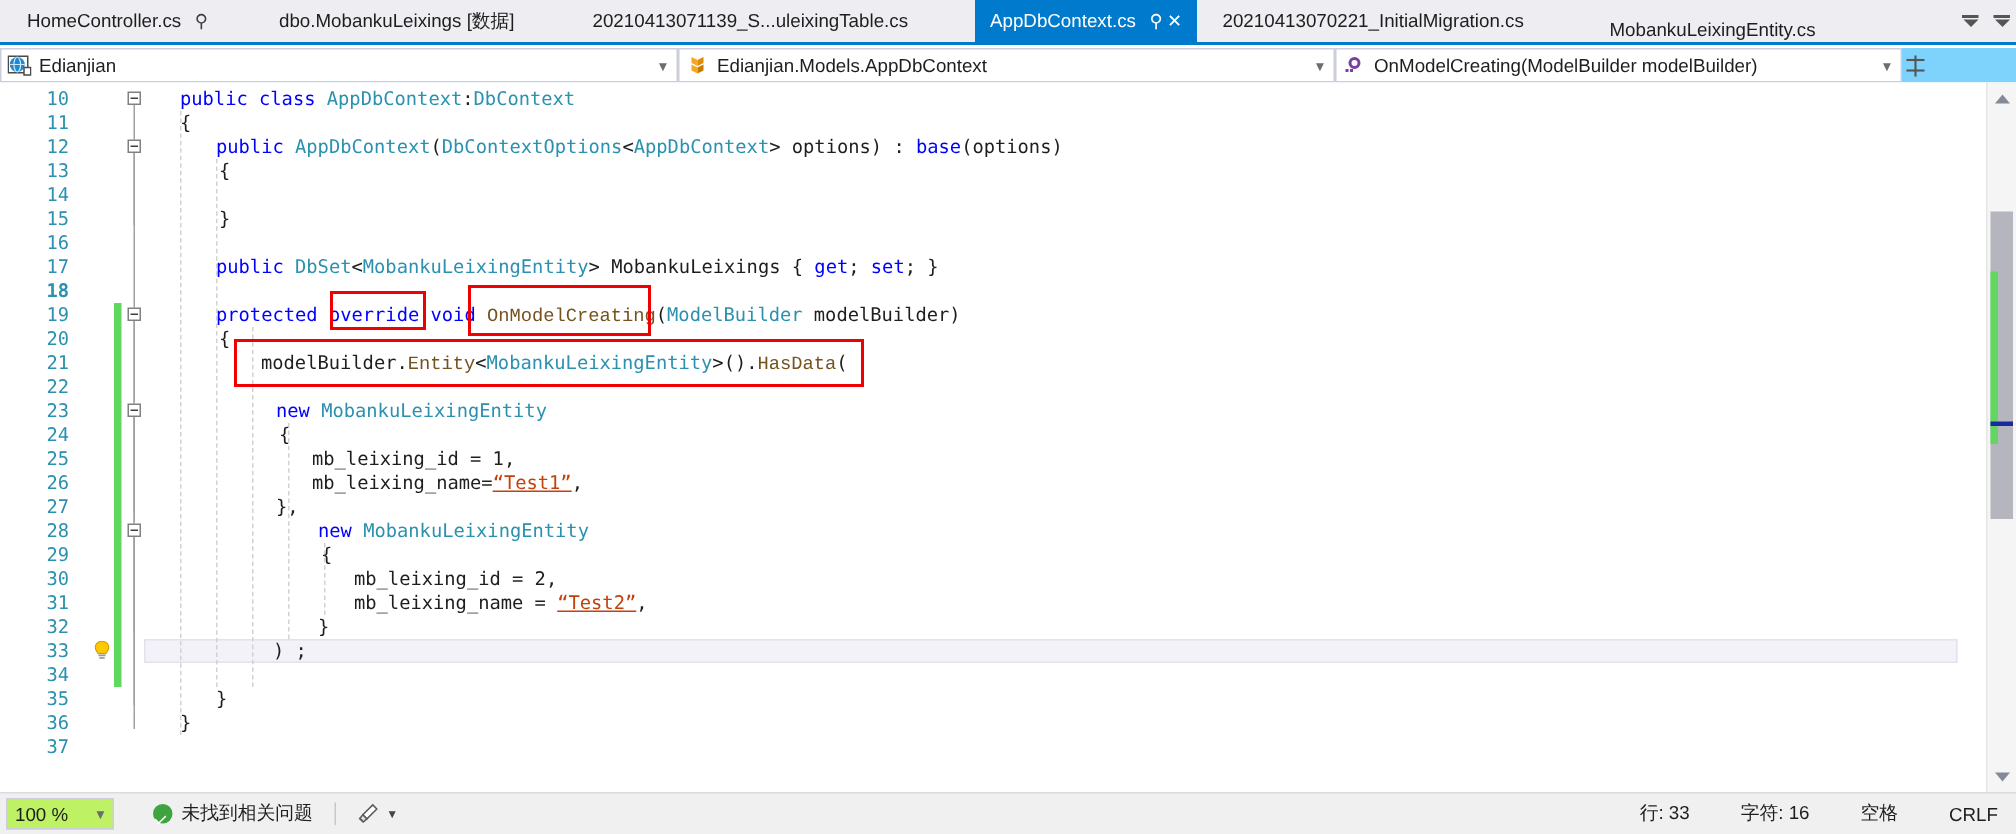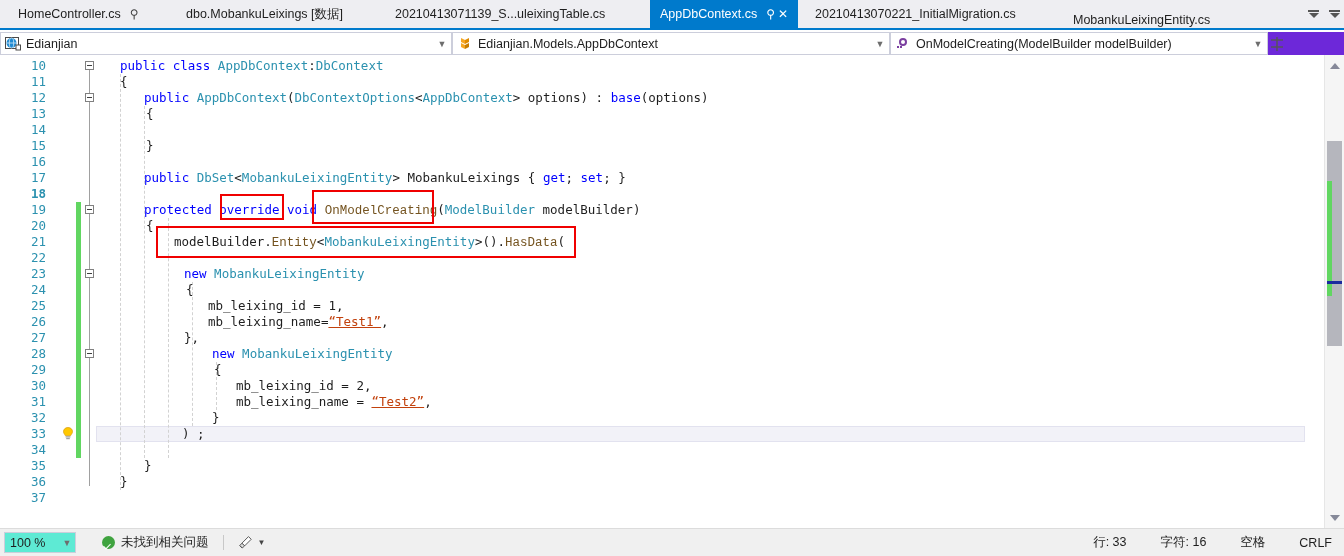--- a/index.html
+++ b/index.html
@@ -58,21 +58,21 @@
   }
   .bar-glyph { display:block; width:11px; height:2px; background:#555; }
   .tri-glyph { display:block; width:0; height:0;
     border-left:5px solid transparent; border-right:5px solid transparent;
     border-top:5px solid #555; margin-top:1px; }
 
   
   #nav-bar {
     position: absolute; left: 0; top: 32px;
     width: 1344px; height: 23px;
-    background: #6d28d9;
+    background: #7dd3fc;
     display: flex; align-items: stretch;
     box-sizing: border-box;
   }
   .nav-combo {
     display: flex; align-items: center;
     background: #ffffff;
     border: 1px solid #cccedb;
     box-sizing: border-box;
     height: 23px;
     padding: 0 2px 0 4px;
@@ -225,21 +225,21 @@
     width: 1344px; height: 28px;
     background: #f0f0f0;
     border-top: 1px solid #dcdcdc;
     box-sizing: border-box;
     display: flex; align-items: center;
     font-size: 12.5px;
     color: #1e1e1e;
   }
   #zoom-combo {
     width: 72px; height: 21px; margin-left: 4px;
-    border: 1px solid #cccedb; background: #5eead4;
+    border: 1px solid #cccedb; background: #bef264;
     display: flex; align-items: center;
     box-sizing: border-box;
   }
   #zoom-combo .zv { flex: 1 1 auto; padding-left: 5px; }
   #zoom-combo .za { width: 16px; text-align:center; color:#6d6d6d; font-size: 9px;}
   #status-issues {
     display:flex; align-items:center; gap:6px;
     margin-left: 26px;
   }
   .status-sep {

